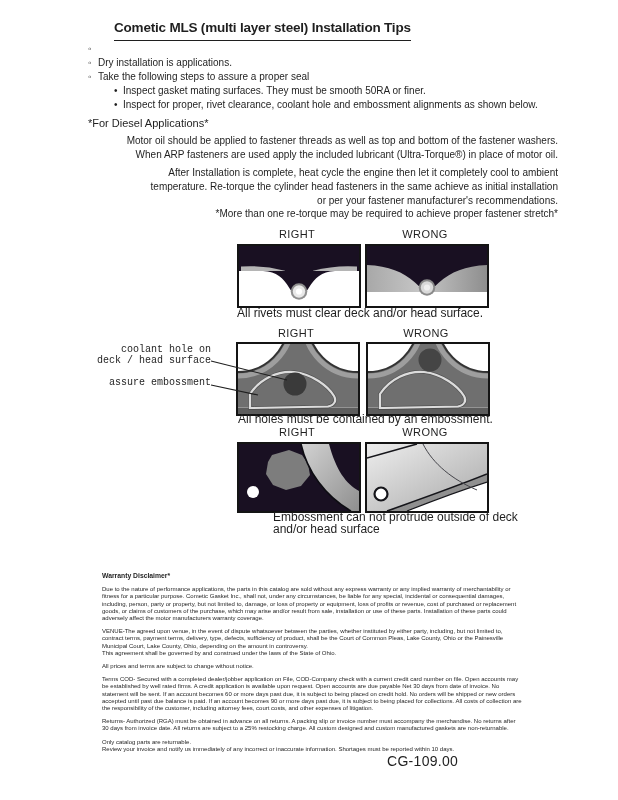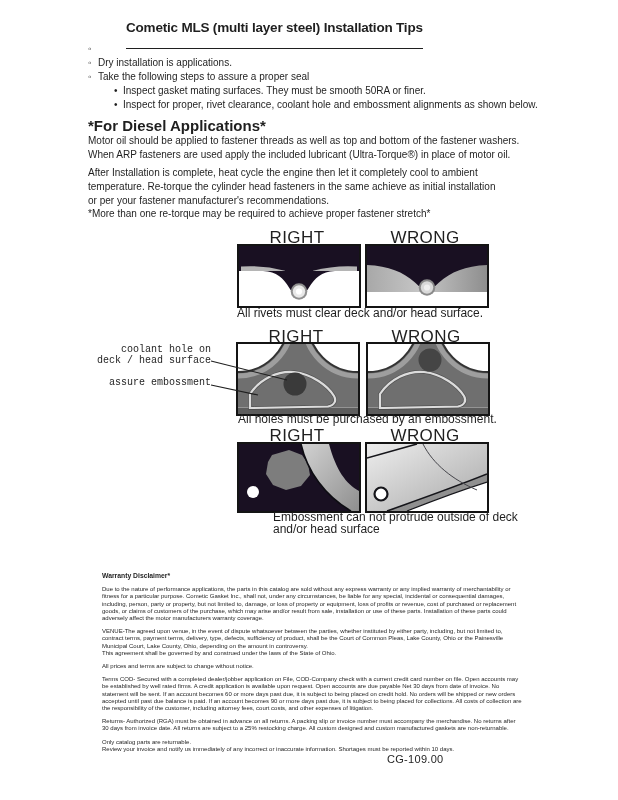--- a/index.html
+++ b/index.html
@@ -1,40 +1,40 @@
 <!DOCTYPE html>
 <html><head>
 <meta charset="utf-8">
 <style>
   html,body{margin:0;padding:0;background:#ffffff;}
   .page{position:relative;width:618px;height:800px;background:#ffffff;overflow:hidden;
         font-family:"Liberation Sans","DejaVu Sans",sans-serif;color:#1f1f1f;}
   .abs{position:absolute;margin:0;}
   .pre{white-space:pre-line;}
-  .title{left:126px;top:20px;font-size:13.5px;font-weight:700;letter-spacing:-0.2px;
-         border-bottom:1.5px solid #1f1f1f;padding-bottom:13px;}
+  .title{left:114px;top:20px;font-size:13.5px;font-weight:700;letter-spacing:-0.2px;
+         border-bottom:1.5px solid #1f1f1f;padding-bottom:5px;}
   .tips{left:88px;top:42px;width:480px;font-size:10px;line-height:14px;}
   .tip{display:flex;}
   .tip .mk{width:10px;flex:0 0 10px;text-align:left;}
   .tip.sub{margin-left:26px;}
   .tip.sub .mk{width:9px;flex:0 0 9px;}
-  .dh{left:88px;top:117px;font-size:15px;font-weight:700;}
-  .body{font-size:10px;line-height:14px;width:470px;}
+  .dh{left:88px;top:117px;font-size:11px;font-weight:400;}
+  .body{font-size:10px;line-height:14px;width:470px;text-align:right;}
   .p1pos{left:88px;top:134px;}
   .p2pos{left:88px;top:166px;}
   .notepos{left:88px;top:207px;}
-  .fhead{width:120px;text-align:center;font-size:17px;letter-spacing:0.4px;}
+  .fhead{width:120px;text-align:center;font-size:11px;letter-spacing:0.4px;}
   .panel{border:2px solid #141414;line-height:0;background:#fff;}
   .panel svg{display:block;}
   .cap{font-size:12px;line-height:11.5px;}
   .lbl{width:116px;text-align:right;font-size:10px;line-height:11px;font-family:Liberation Mono, monospace;}
   .legal{left:102px;top:572px;width:420px;font-size:6px;line-height:7.2px;color:#262626;}
   .legal p{margin:0 0 6px 0;}
   .legal .lh{font-weight:700;font-size:6.8px;margin-bottom:7px;}
-  .code{left:387px;top:753px;font-size:11px;letter-spacing:0.3px;}
+  .code{left:387px;top:753px;font-size:14px;letter-spacing:0.3px;}
 </style>
 </head>
 <body>
 
 <div class="page">
 
   <h1 class="abs title">Cometic MLS (multi layer steel) Installation Tips</h1>
 
   <div class="abs tips">
     <div class="tip">
@@ -142,21 +142,21 @@
       <path d="M12,64 L12,50 C22,35 40,26.5 56,28 C74,30 90,42 96,52 C98.5,56.5 97,61 90,62.5 L16,64 Z" fill="none" stroke="#dcdcdc" stroke-width="2.2"></path>
       <circle cx="62" cy="16" r="11.5" fill="#454545"></circle>
     </svg>
   </div>
 
   <svg class="abs" style="left:205px;top:352px;pointer-events:none;" width="95" height="45" viewBox="0 0 95 45">
     <line x1="6" y1="9" x2="82" y2="28" stroke="#1f1f1f" stroke-width="1.1"></line>
     <line x1="6" y1="33" x2="53" y2="43" stroke="#1f1f1f" stroke-width="1.1"></line>
   </svg>
 
-  <div class="abs cap" style="left:238px;top:414px;">All holes must be purchased by an embossment.</div>
+  <div class="abs cap" style="left:238px;top:414px;">All holes must be contained by an embossment.</div>
 
   <div class="abs fhead" style="left:237px;top:426px;">RIGHT</div>
   <div class="abs fhead" style="left:365px;top:426px;">WRONG</div>
 
   <div class="abs panel" style="left:237px;top:442px;">
     <svg width="120" height="67" viewBox="0 0 120 67">
       <defs>
         <linearGradient id="gB" x1="0" y1="0" x2="1" y2="1">
           <stop offset="0" stop-color="#d2d2d2"></stop>
             <stop offset="1" stop-color="#8f8f8f"></stop>

